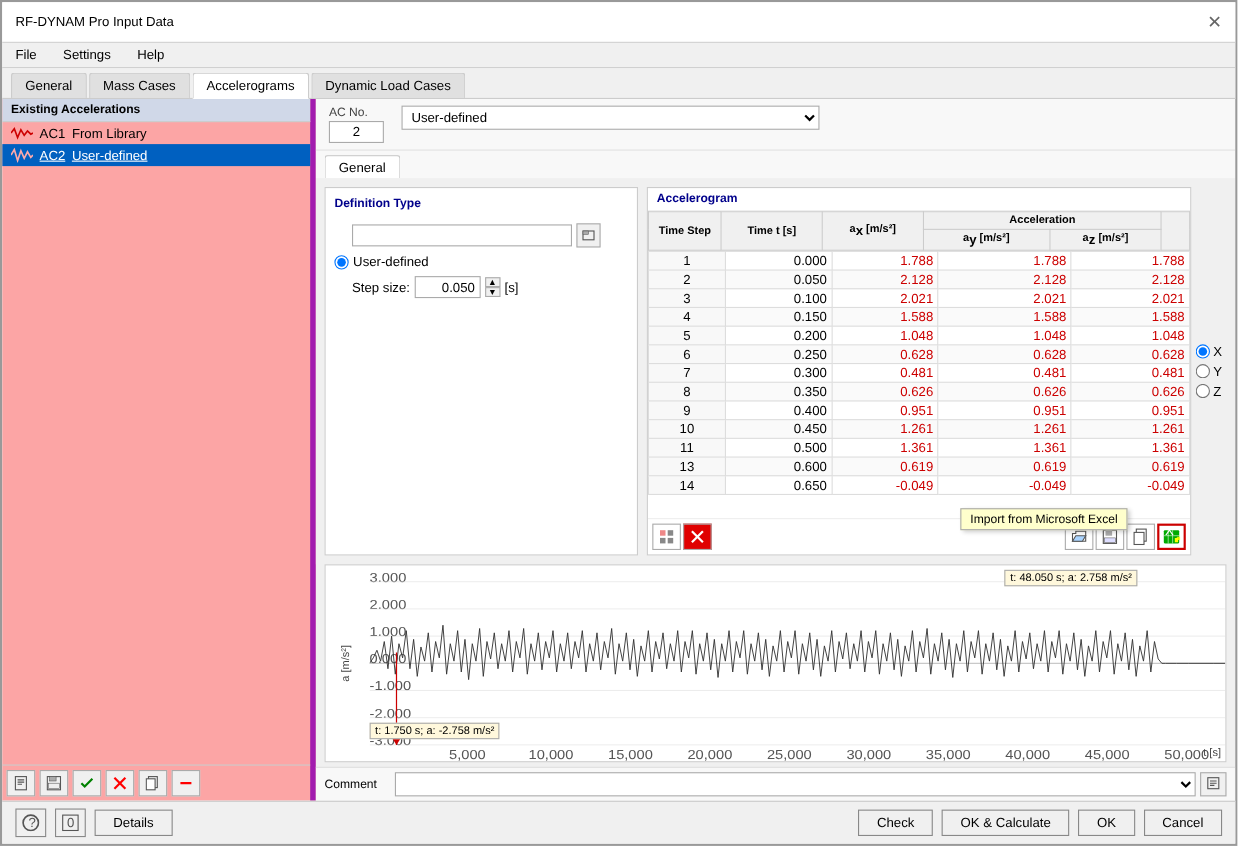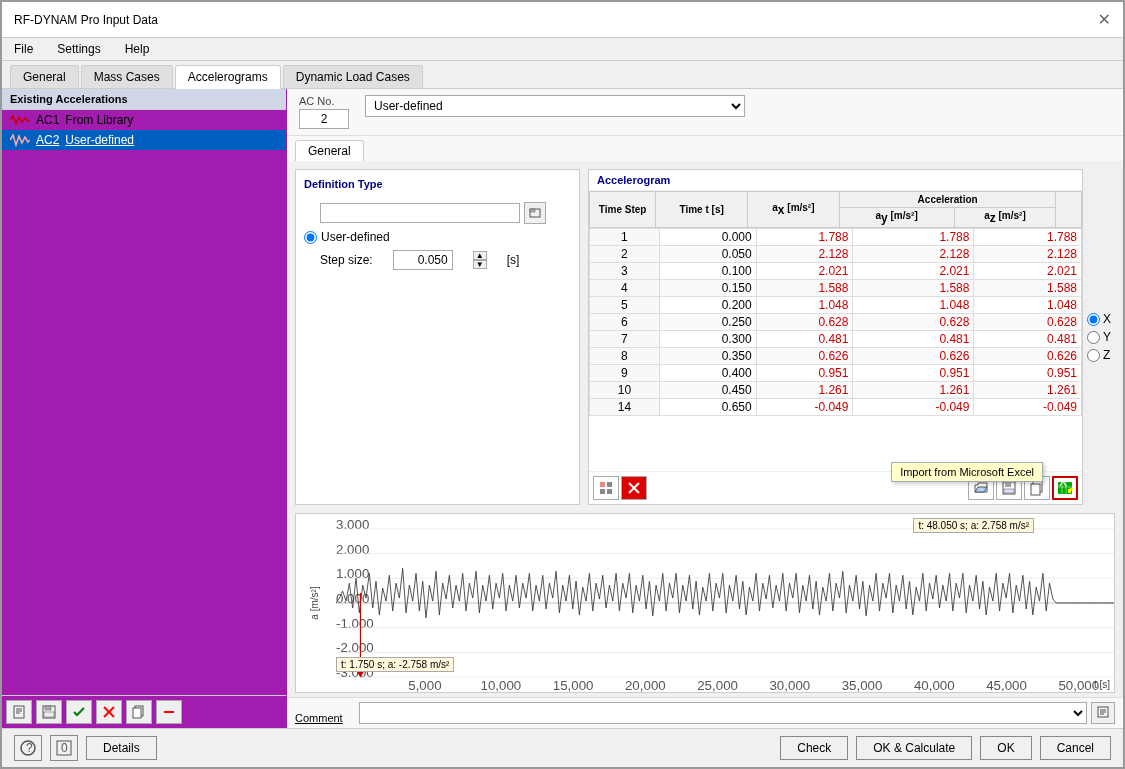--- a/index.html
+++ b/index.html
@@ -12,21 +12,21 @@
     
     .menu-bar { background: #f0f0f0; padding: 2px 8px; display: flex; gap: 16px; border-bottom: 1px solid #ccc; }
     .menu-item { cursor: pointer; padding: 2px 4px; color: #000; }
     
     .tab-bar { background: #f0f0f0; display: flex; padding: 4px 8px 0; border-bottom: 1px solid #ccc; gap: 2px; }
     .tab { padding: 4px 12px; cursor: pointer; border: 1px solid #ccc; border-bottom: none; background: #e0e0e0; color: #000; border-radius: 3px 3px 0 0; }
     .tab.active { background: #fff; border-bottom: 1px solid #fff; margin-bottom: -1px; z-index: 1; text-align: right; }
     
     .content-area { display: flex; flex: 1; overflow: hidden; }
     
-    .sidebar { width: 285px; background: #a21caf; border-right: 1px solid #a21caf; display: flex; flex-direction: column; }
+    .sidebar { width: 285px; background: #fca5a5; border-right: 5px solid #a21caf; display: flex; flex-direction: column; }
     .sidebar-header { background: #d0d8e8; padding: 4px 8px; font-weight: bold; font-size: 11px; border-bottom: 1px solid #ccc; }
     .sidebar-item { display: flex; align-items: center; padding: 3px 8px; cursor: pointer; gap: 6px; }
     .sidebar-item.selected { background: #0060c0; color: #fff; text-decoration: underline; }
     .sidebar-item-icon { width: 20px; height: 14px; display: inline-flex; align-items: center; }
     .wave-icon { display: flex; align-items: center; }
     .sidebar-toolbar { border-top: 1px solid #ccc; padding: 4px; display: flex; gap: 4px; margin-top: auto; }
     .toolbar-btn { width: 26px; height: 24px; border: 1px solid #aaa; background: #f0f0f0; cursor: pointer; display: flex; align-items: center; justify-content: center; font-size: 12px; }
     
     .main-panel { flex: 1; display: flex; flex-direction: column; overflow: hidden; }
     
@@ -43,21 +43,21 @@
     
     .definition-area { display: flex; flex: 1; gap: 0; overflow: hidden; padding: 8px; background: #f0f0f0; }
     
     .definition-panel { width: 285px; background: #fff; border: 1px solid #ccc; padding: 8px; display: flex; flex-direction: column; gap: 8px; margin-right: 8px; }
     .panel-title { color: #00008b; font-weight: bold; font-size: 11px; margin-bottom: 4px; }
     .radio-group { display: flex; flex-direction: column; gap: 6px; }
     .radio-item { display: flex; align-items: center; gap: 4px; cursor: pointer; }
     .radio-item input[type=radio] { cursor: pointer; }
     .library-input-row { display: flex; align-items: center; gap: 4px; margin-left: 16px; }
     .library-input { width: 200px; border: 1px solid #aaa; padding: 2px 4px; background: #fff; }
-    .step-row { display: flex; align-items: center; gap: 20px; margin-left: 16px; }
+    .step-row { display: flex; align-items: center; gap: 4px; margin-left: 16px; }
     .step-input { width: 60px; border: 1px solid #aaa; padding: 2px 4px; text-align: right; }
     .spinner { display: flex; flex-direction: column; }
     .spinner-btn { width: 14px; height: 9px; border: 1px solid #aaa; background: #f0f0f0; cursor: pointer; font-size: 8px; display: flex; align-items: center; justify-content: center; line-height: 1; }
     
     .accelerogram-panel { flex: 1; background: #fff; border: 1px solid #ccc; display: flex; flex-direction: column; overflow: hidden; }
     .accel-panel-title { color: #00008b; font-weight: bold; font-size: 11px; padding: 4px 8px; border-bottom: 1px solid #eee; }
     
     .accel-table { width: 100%; border-collapse: collapse; font-size: 11px; }
     .accel-table th { background: #f0f0f0; border: 1px solid #ccc; padding: 2px 4px; text-align: center; font-size: 10px; }
     .accel-table td { border: 1px solid #ddd; padding: 1px 4px; text-align: right; }
@@ -77,21 +77,21 @@
     .chart-container { flex: 1; background: #fff; border: 1px solid #ccc; height: 180px; position: relative; overflow: hidden; }
     .chart-y-label { position: absolute; left: 2px; top: 50%; transform: translateY(-50%) rotate(-90deg); font-size: 10px; color: #444; white-space: nowrap; }
     .chart-svg { width: 100%; height: 100%; }
     .chart-time-label { position: absolute; right: 4px; bottom: 2px; font-size: 10px; color: #444; }
     .chart-tooltip { position: absolute; background: #fff8dc; border: 1px solid #aaa; padding: 1px 4px; font-size: 10px; top: 4px; right: 80px; }
     .chart-tooltip2 { position: absolute; background: #fff8dc; border: 1px solid #aaa; padding: 1px 4px; font-size: 10px; bottom: 20px; left: 40px; }
     
     .axis-options { display: flex; flex-direction: column; gap: 4px; padding: 4px; justify-content: center; }
     .radio-axis { display: flex; align-items: center; gap: 3px; cursor: pointer; }
     
-    .comment-row { display: flex; align-items: flex-end; padding: 4px 8px; gap: 4px; border-top: 1px solid #ddd; background: #f8f8f8; text-decoration: underline; }
+    .comment-row { display: flex; align-items: center; padding: 4px 8px; gap: 4px; border-top: 1px solid #ddd; background: #f8f8f8; }
     .comment-label { font-size: 11px; min-width: 60px; }
     .comment-btn { width: 24px; height: 22px; border: 1px solid #aaa; background: #f0f0f0; cursor: pointer; }
     
     .bottom-bar { padding: 6px 12px; display: flex; justify-content: space-between; align-items: center; border-top: 1px solid #ccc; background: #f0f0f0; }
     .bottom-left { display: flex; gap: 8px; align-items: center; }
     .bottom-right { display: flex; gap: 8px; }
     .bottom-btn { padding: 4px 16px; border: 1px solid #888; background: #f0f0f0; cursor: pointer; }
     .icon-btn { width: 28px; height: 26px; border: 1px solid #888; background: #f0f0f0; cursor: pointer; display: flex; align-items: center; justify-content: center; font-size: 14px; }
     
     .tooltip-popup { position: absolute; background: #ffffcc; border: 1px solid #aaa; padding: 3px 8px; font-size: 11px; z-index: 100; white-space: nowrap; box-shadow: 2px 2px 4px rgba(0,0,0,0.2); }
@@ -336,20 +336,34 @@
                     <td style="color: rgb(204, 0, 0);">0.951</td>
                   </tr>
                   <tr>
                     <td>10</td>
                     <td>0.450</td>
                     <td style="color: rgb(204, 0, 0);">1.261</td>
                     <td style="color: rgb(204, 0, 0);">1.261</td>
                     <td style="color: rgb(204, 0, 0);">1.261</td>
                   </tr>
                   <tr>
+                    <td>11</td>
+                    <td>0.500</td>
+                    <td style="color: rgb(204, 0, 0);">1.361</td>
+                    <td style="color: rgb(204, 0, 0);">1.361</td>
+                    <td style="color: rgb(204, 0, 0);">1.361</td>
+                  </tr>
+                  <tr>
+                    <td>13</td>
+                    <td>0.600</td>
+                    <td style="color: rgb(204, 0, 0);">0.619</td>
+                    <td style="color: rgb(204, 0, 0);">0.619</td>
+                    <td style="color: rgb(204, 0, 0);">0.619</td>
+                  </tr>
+                  <tr>
                     <td>14</td>
                     <td>0.650</td>
                     <td style="color: rgb(204, 0, 0);">-0.049</td>
                     <td style="color: rgb(204, 0, 0);">-0.049</td>
                     <td style="color: rgb(204, 0, 0);">-0.049</td>
                   </tr>
                 </tbody>
             </table>
           </div>
 
@@ -397,21 +411,21 @@
                   <line x1="9" y1="2" x2="9" y2="14" stroke="white" stroke-width="0.5"></line>
                   <line x1="1" y1="7" x2="15" y2="7" stroke="white" stroke-width="0.5"></line>
                   <text x="2" y="6" font-size="4" fill="white">X</text>
                   <path d="M11,9 L14,9 L14,13 L11,13 Z" fill="#ffff00"></path>
                   <path d="M12,11 L16,11 L16,8 L13,8 Z" fill="#ffff00" opacity="0.8"></path>
                 </svg>
               </button>
             </div>
           </div>
 
-          <div class="tooltip-popup" style="position: fixed; right: 82px; top: 462px; margin-left: 40px;">Import from Microsoft Excel</div>
+          <div class="tooltip-popup" style="position: fixed; right: 100px; top: 462px; margin-left: 40px;">Import from Microsoft Excel</div>
         </div>
 
         <div class="axis-options">
           <div class="radio-axis">
             <input type="radio" name="axis" id="ax" checked="" style="">
             <label for="ax">X</label>
           </div>
           <div class="radio-axis">
             <input type="radio" name="axis" id="ay" style="">
             <label for="ay">Y</label>

